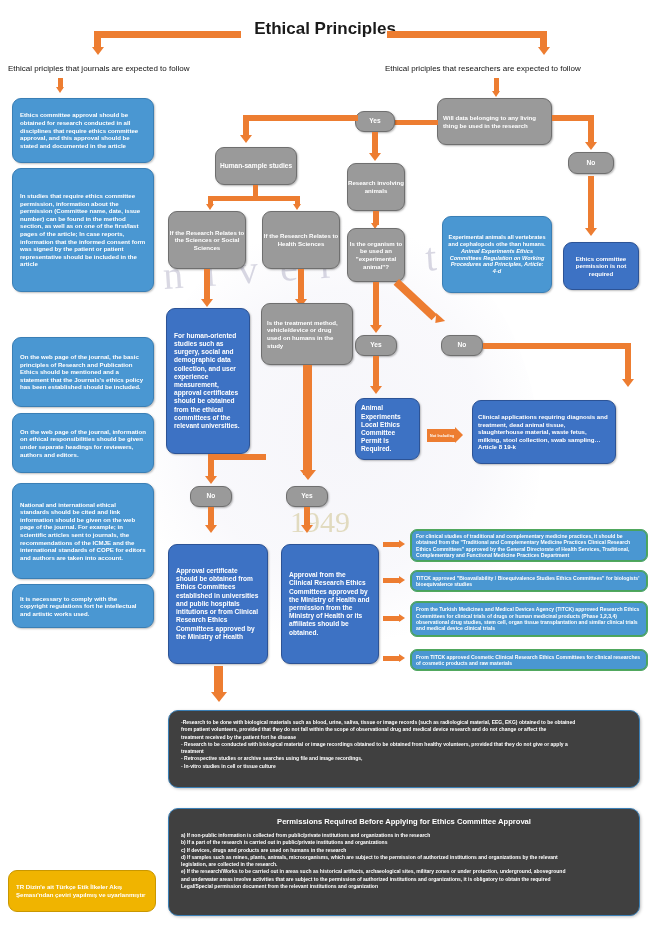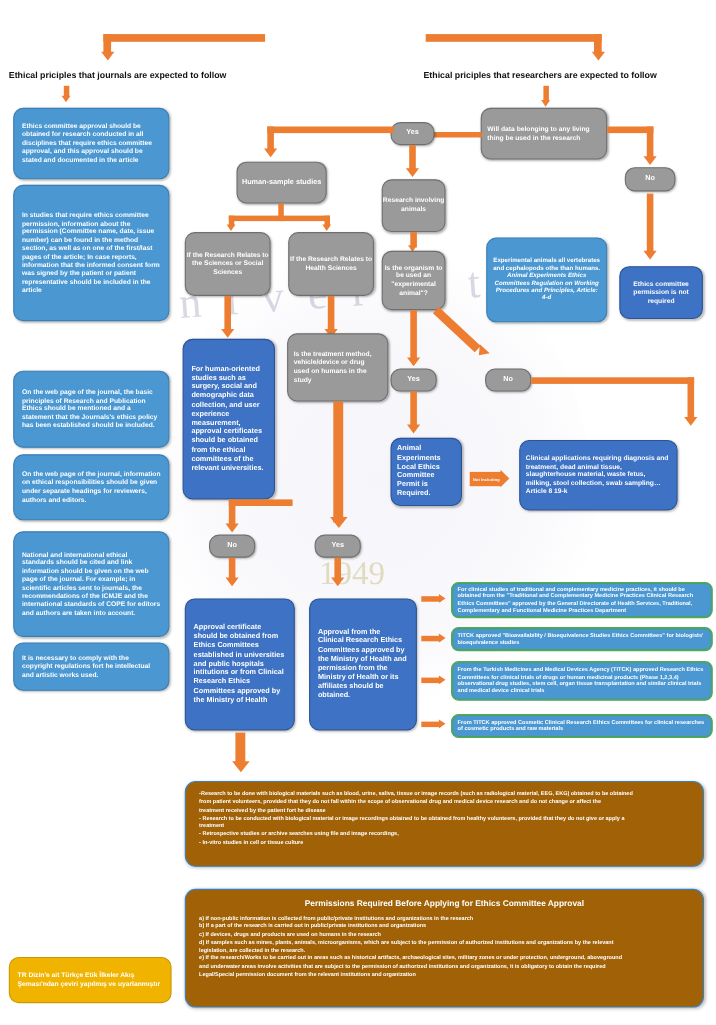--- a/index.html
+++ b/index.html
@@ -72,21 +72,21 @@
   .bold{font-weight:bold;}
   .ital{font-style:italic;}
 
   
   .title{
     position:absolute;left:240px;top:19px;width:170px;
     text-align:center;font-size:17px;font-weight:bold;color:#1a1a1a;
     font-family:"Liberation Sans",sans-serif;
   }
   .subhead{
-    position:absolute;font-size:8px;font-weight:bold;color:#111;
+    position:absolute;font-size:8px;font-weight:normal;color:#111;
     white-space:nowrap;
     text-align:center;
   }
 
   
   .bar{position:absolute;background:#ED7D31;}
   .arrow-d{ 
     position:absolute;width:0;height:0;
     border-left:8px solid transparent;border-right:8px solid transparent;
     border-top:10px solid #ED7D31;
@@ -116,38 +116,39 @@
   }
   .label-arrow .tip{
     position:absolute;right:-7px;top:-2px;width:0;height:0;
     border-top:8.5px solid transparent;border-bottom:8.5px solid transparent;
     border-left:8px solid #ED7D31;
   }
 
   
   .panel{
     position:absolute;box-sizing:border-box;border-radius:10px;
-    background:#a16207;border:1px solid #3a7fb5;color:#fff;padding:8px 12px;
+    background:#404040;border:1px solid #3a7fb5;color:#fff;padding:8px 12px;
     box-shadow:1px 1px 3px rgba(0,0,0,.25);
   }
   .panel-title{
     display:block;text-align:center;font-weight:bold;font-size:7.6px;margin-bottom:6px;
   }
   .panel .line-sm{display:block;font-size:5px;font-weight:bold;line-height:1.45;}
   .green-ring{border:1.4px solid #51a85f;}
 </style>
 </head>
 <body>
 
 <div id="canvas">
 
   <div class="watermark"></div>
   <div class="wm-text">n i v e r s i t e</div>
   <div class="wm-year">1949</div>
 
+  <div class="title">Ethical Principles</div>
 
   <div class="bar" style="left:94px;top:31px;width:147px;height:7px;"></div>
   <div class="bar" style="left:94px;top:31px;width:7px;height:18px;"></div>
   <div class="arrow-d sm" style="left:91.5px;top:47px;"></div>
 
   <div class="bar" style="left:387px;top:31px;width:160px;height:7px;"></div>
   <div class="bar" style="left:540px;top:31px;width:7px;height:18px;"></div>
   <div class="arrow-d sm" style="left:537.5px;top:47px;"></div>
 
   <div class="subhead" style="left:8px;top:64px;">Ethical priciples that journals are expected to follow</div>

